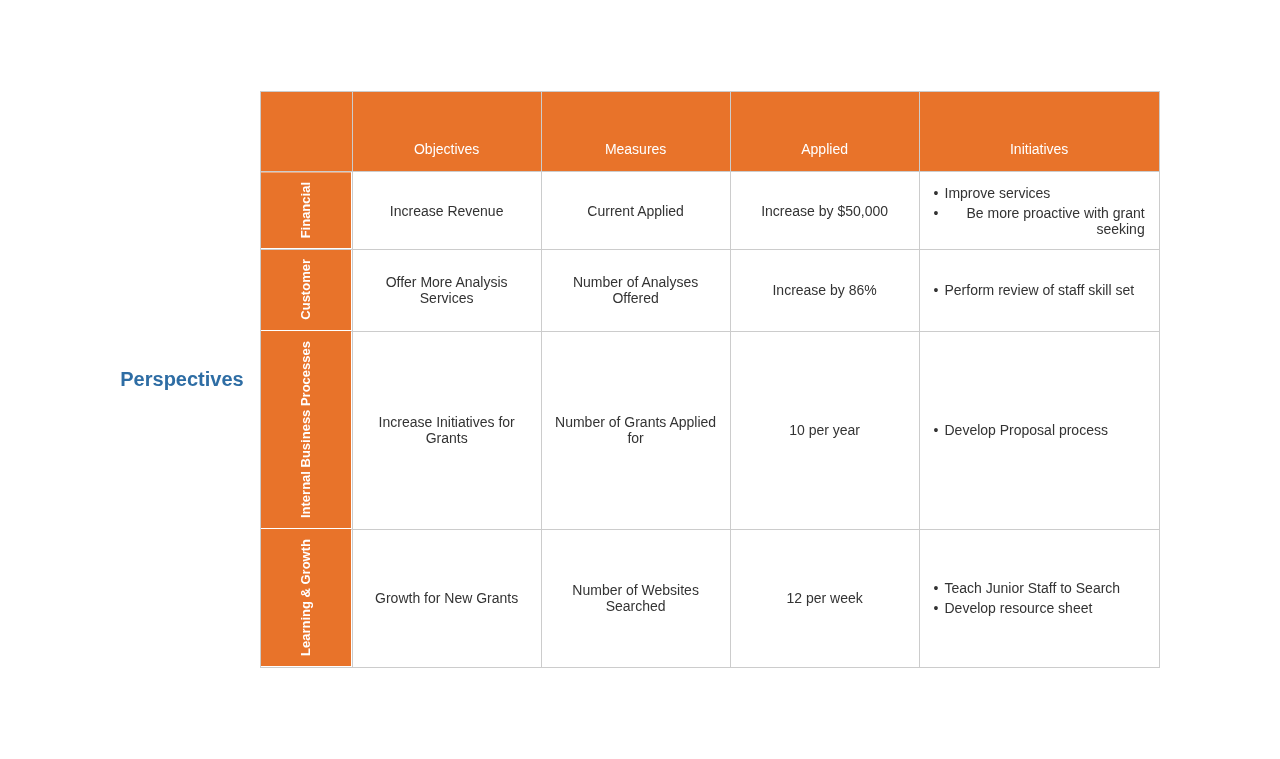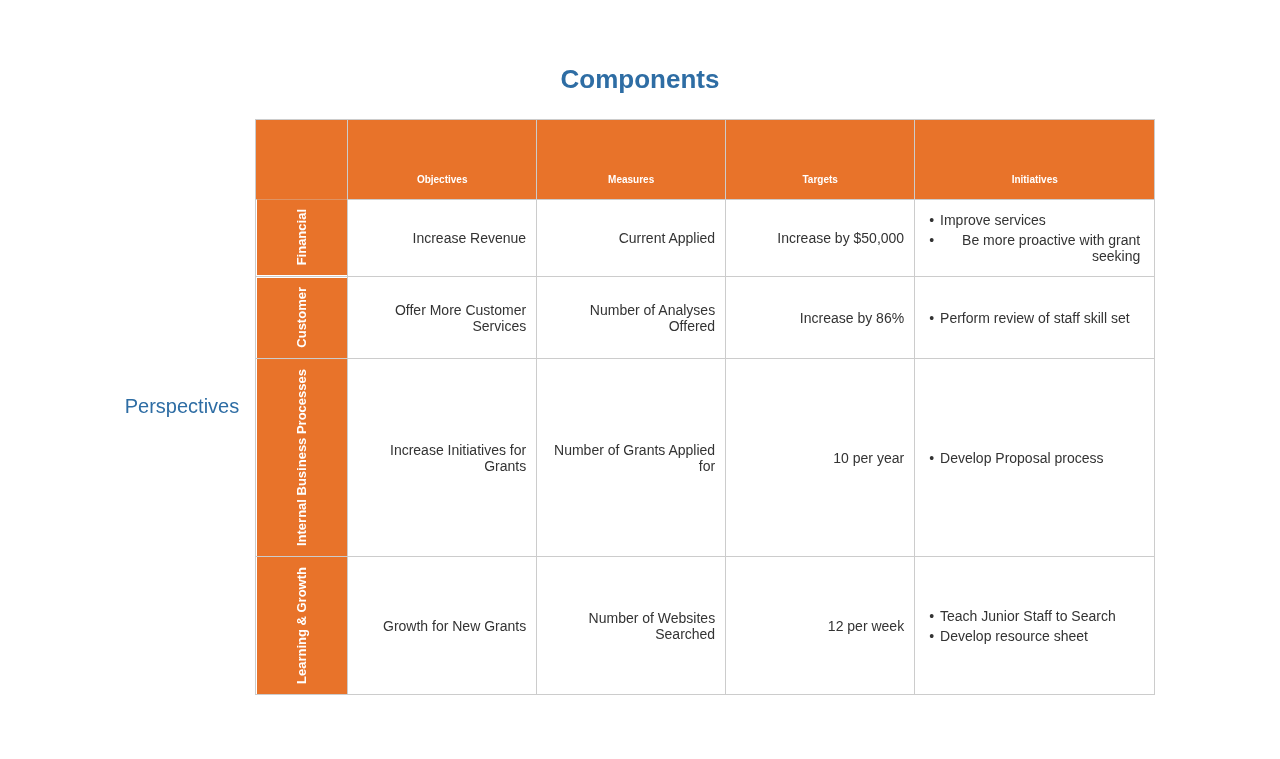--- a/index.html
+++ b/index.html
@@ -32,38 +32,38 @@
 
     .outer-layout {
       display: flex;
       flex-direction: row;
       align-items: center;
     }
 
     .perspectives-label {
       color: #2e6da4;
       font-size: 20px;
-      font-weight: normal;
+      font-weight: bold;
       writing-mode: horizontal-tb;
       margin-right: 16px;
       white-space: nowrap;
     }
 
     table {
       border-collapse: collapse;
       table-layout: fixed;
       width: 900px;
     }
 
     
     thead tr th {
       background-color: #e8732a;
       color: #ffffff;
-      font-weight: bold;
-      font-size: 10px;
+      font-weight: normal;
+      font-size: 14px;
       padding: 14px 10px;
       border: 1.5px solid #cccccc;
       vertical-align: bottom;
     }
 
     thead tr th.perspective-header {
       width: 90px;
     }
 
     thead tr th.objectives-header {
@@ -86,21 +86,21 @@
     .corner-header {
       background-color: #e8732a;
       height: 80px;
       border: 1.5px solid #cccccc;
     }
 
     
     tbody tr td {
       border: 1.5px solid #cccccc;
       vertical-align: middle;
-      text-align: right;
+      text-align: center;
       padding: 12px 10px;
       font-size: 14px;
       color: #333333;
       background: #ffffff;
     }
 
     tbody tr td.perspective-cell {
       background-color: #e8732a;
       color: #ffffff;
       font-weight: bold;
@@ -132,49 +132,48 @@
     }
 
     .bullet-item:last-child {
       margin-bottom: 0;
     }
   </style>
 </head>
 <body>
 
 <div class="page-wrapper">
-  <div class="page-title">Components</div>
 
   <div class="outer-layout">
     <div class="perspectives-label">Perspectives</div>
 
     <table>
       <thead>
         <tr>
           <th class="perspective-header corner-header"></th>
           <th class="objectives-header">Objectives</th>
           <th class="measures-header">Measures</th>
-          <th class="targets-header">Targets</th>
+          <th class="targets-header">Applied</th>
           <th class="initiatives-header">Initiatives</th>
         </tr>
       </thead>
       <tbody id="table-body">
       <tr>
             <td class="perspective-cell">Financial</td>
             <td>Increase Revenue</td>
             <td>Current Applied</td>
             <td>Increase by $50,000</td>
             <td class="initiatives-cell">
               <div class="bullet-item">Improve services</div>
               <div class="bullet-item">Be more proactive with grant seeking</div>
             </td>
           </tr>
           <tr>
             <td class="perspective-cell">Customer</td>
-            <td>Offer More Customer Services</td>
+            <td>Offer More Analysis Services</td>
             <td>Number of Analyses Offered</td>
             <td>Increase by 86%</td>
             <td class="initiatives-cell">
               <div class="bullet-item">Perform review of staff skill set</div>
             </td>
           </tr>
           <tr>
             <td class="perspective-cell">Internal Business Processes</td>
             <td>Increase Initiatives for Grants</td>
             <td>Number of Grants Applied for</td>

